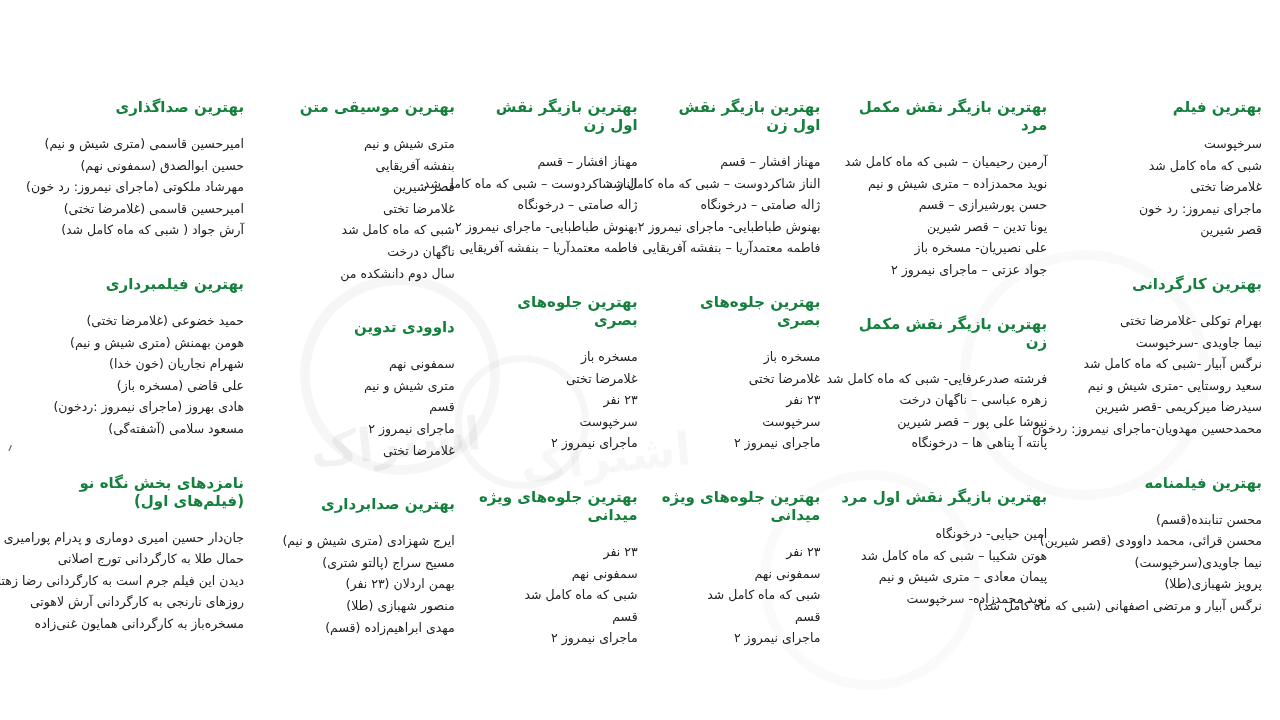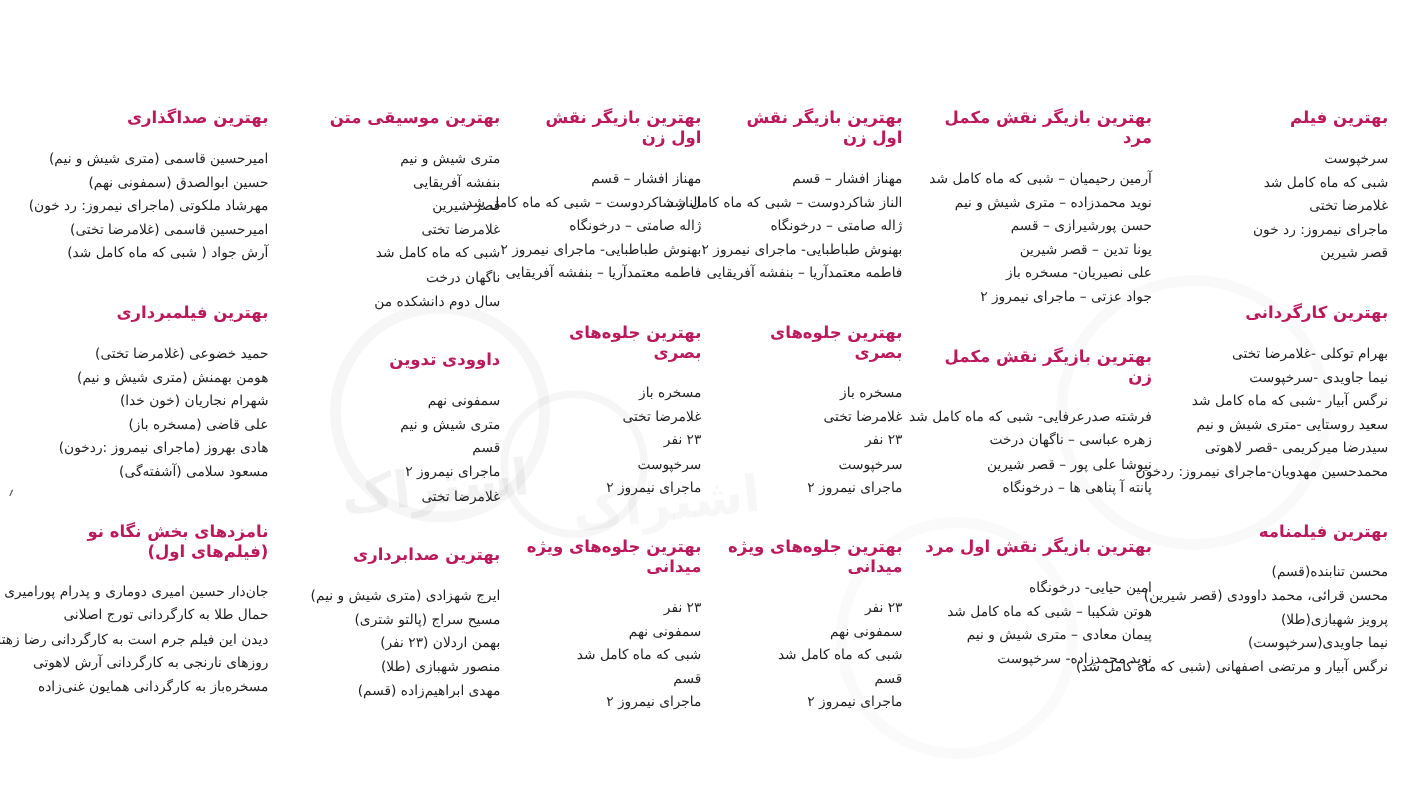--- a/index.html
+++ b/index.html
@@ -28,21 +28,21 @@
   }
   .column{text-align:right;}
   .column:nth-child(1){width:200px;}
   .column:nth-child(2){width:212px;}
   .column:nth-child(3){width:168px;}
   .column:nth-child(4){width:168px;}
   .column:nth-child(5){width:196px;}
   .column:nth-child(6){width:236px;}
   .section{margin-bottom:34px;}
   .section-title{
-    font-size:15px;font-weight:bold;line-height:18px;margin:0 0 17px 0;color:#be185d;
+    font-size:15px;font-weight:bold;line-height:18px;margin:0 0 17px 0;color:#15803d;
   }
   .entries{list-style:none;margin:0;padding:0;}
   .entry{font-size:12.5px;line-height:21.6px;white-space:nowrap;color:#222;}
   .stray{position:absolute;left:7px;top:441px;font-size:11px;color:#555;z-index:1;}
 </style>
 </head>
 <body>
 
 <div class="page">
   <div class="watermark">
@@ -66,31 +66,31 @@
             <li class="entry">قصر شیرین</li>
           </ul>
         </div>
         <div class="section">
           <h3 class="section-title">بهترین کارگردانی</h3>
           <ul class="entries">
             <li class="entry">بهرام توکلی -غلامرضا تختی</li>
             <li class="entry">نیما جاویدی -سرخپوست</li>
             <li class="entry">نرگس آبیار -شبی که ماه کامل شد</li>
             <li class="entry">سعید روستایی -متری شیش و نیم</li>
-            <li class="entry">سیدرضا میرکریمی -قصر لاهوتی</li>
+            <li class="entry">سیدرضا میرکریمی -قصر شیرین</li>
             <li class="entry">محمدحسین مهدویان-ماجرای نیمروز: ردخون</li>
           </ul>
         </div>
         <div class="section">
           <h3 class="section-title">بهترین فیلمنامه</h3>
           <ul class="entries">
             <li class="entry">محسن تنابنده(قسم)</li>
             <li class="entry">محسن قرائی، محمد داوودی (قصر شیرین)</li>
+            <li class="entry">نیما جاویدی(سرخپوست)</li>
             <li class="entry">پرویز شهبازی(طلا)</li>
-            <li class="entry">نیما جاویدی(سرخپوست)</li>
             <li class="entry">نرگس آبیار و مرتضی اصفهانی (شبی که ماه کامل شد)</li>
           </ul>
         </div>
       </div>
       <div class="column">
         <div class="section">
           <h3 class="section-title">بهترین بازیگر نقش مکمل مرد</h3>
           <ul class="entries">
             <li class="entry">آرمین رحیمیان – شبی که ماه کامل شد</li>
             <li class="entry">نوید محمدزاده – متری شیش و نیم</li>

